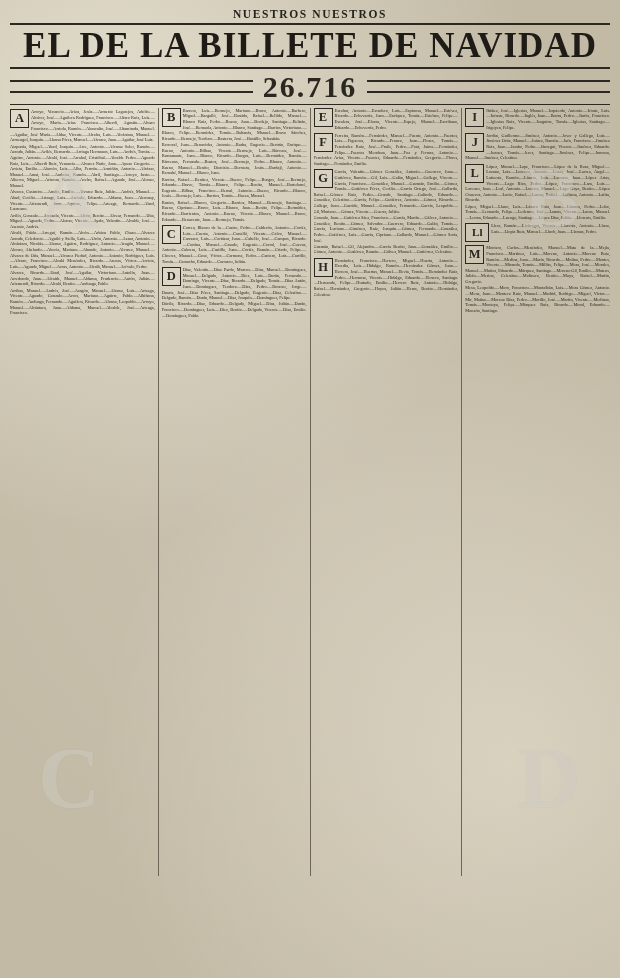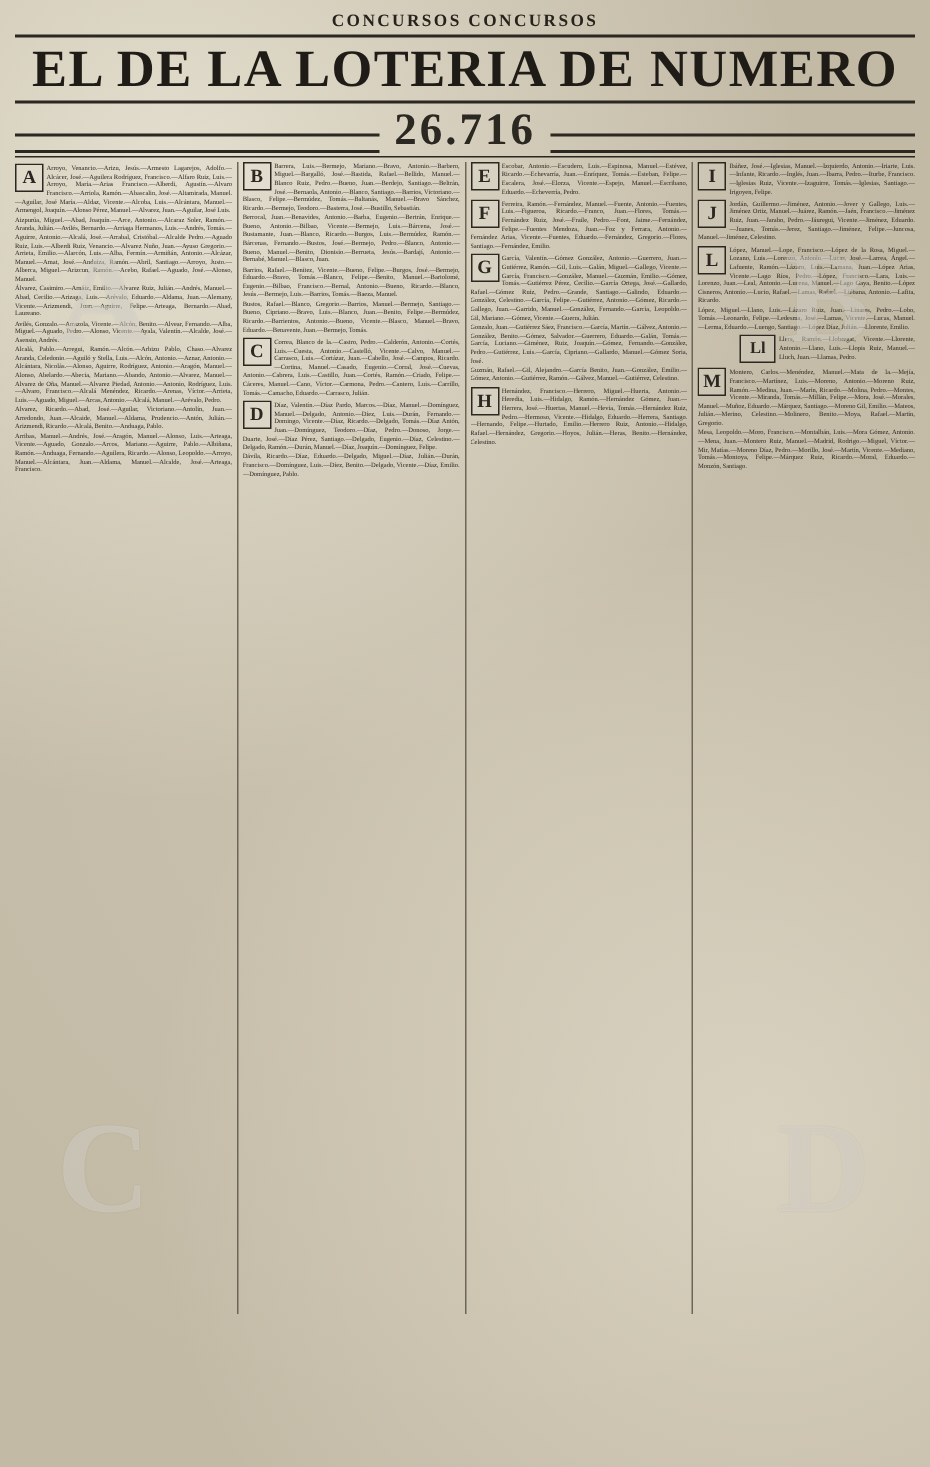--- a/index.html
+++ b/index.html
@@ -71,21 +71,21 @@
   }
   .subtitle {
     text-align: center;
     font-size: 12.5px;
     letter-spacing: 1.2px;
     font-weight: bold;
     margin: 2px 0 2px 0;
   }
   .bignum-wrap {
     display: flex;
-    align-items: flex-end;
+    align-items: center;
     justify-content: center;
     gap: 6px;
     margin: 1px 0 2px 0;
   }
   .bignum-dashes {
     flex: 1 1 auto;
     height: 9px;
     border-top: 2px solid #2b2721;
     border-bottom: 2px solid #2b2721;
   }
@@ -135,39 +135,39 @@
     height: 17px;
     border: 1px solid #2b2721;
     margin: 0 2px 1px 0;
     font-size: 12.5px;
     font-weight: bold;
     line-height: 16px;
     text-align: center;
     background: rgba(255,255,255,0.10);
     font-family: "Liberation Serif", serif;
   }
-  .letter-box.wide { width: 22px; font-size: 11px; margin-left: 28px; }
+  .letter-box.wide { width: 22px; font-size: 11px; }
   .letter-block .entry { text-align: justify; }
   .clearfix::after { content: ""; display: table; clear: both; }
 </style>
 </head>
 <body>
 
 <div class="page">
 
   <div class="watermark">
     <div class="wm-letter wm1">A</div>
     <div class="wm-letter wm2">B</div>
     <div class="wm-letter wm3">C</div>
     <div class="wm-letter wm4">D</div>
   </div>
 
-  <div class="kicker">CONCURSOS CONCURSOS</div>
+  <div class="kicker">NUESTROS NUESTROS</div>
   <hr class="rule">
-  <h1 class="title">EL DE LA LOTERIA DE NUMERO</h1>
+  <h1 class="title">EL DE LA BILLETE DE NAVIDAD</h1>
   <hr class="rule">
 
   <div class="bignum-wrap">
     <div class="bignum-dashes"></div>
     <div class="bignum">26.716</div>
     <div class="bignum-dashes"></div>
   </div>
 
   <div class="topline"></div>
 

